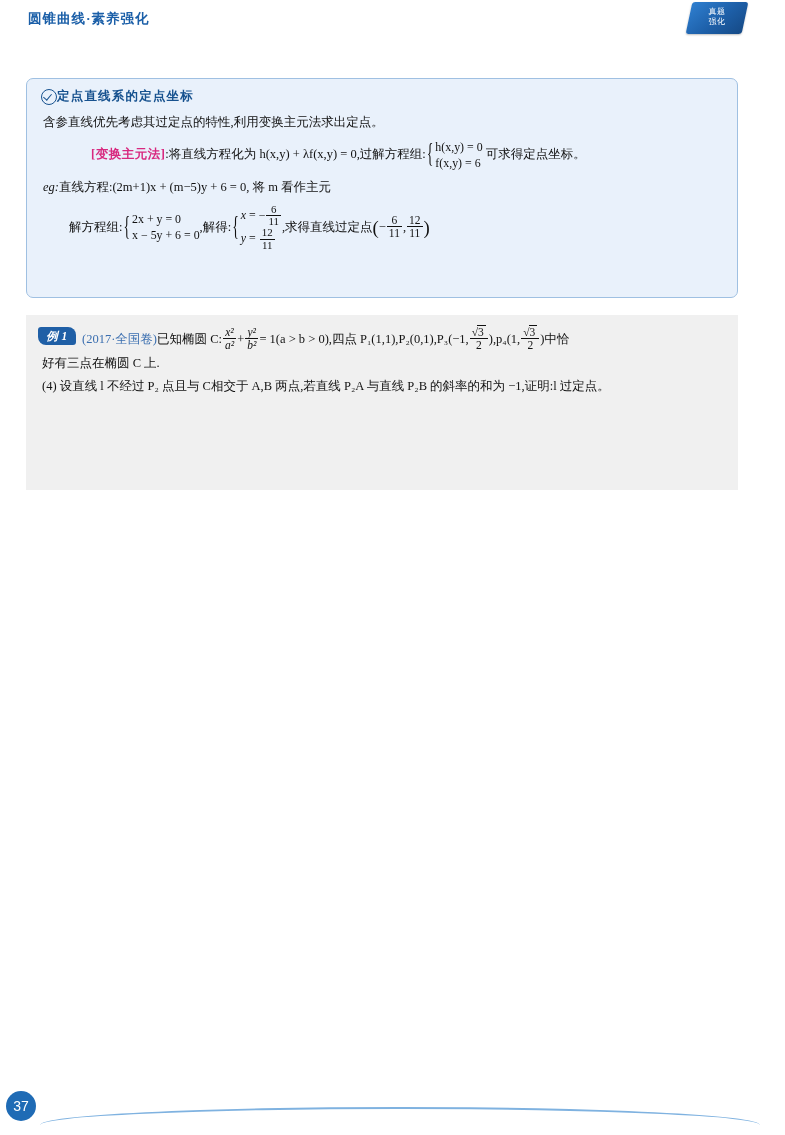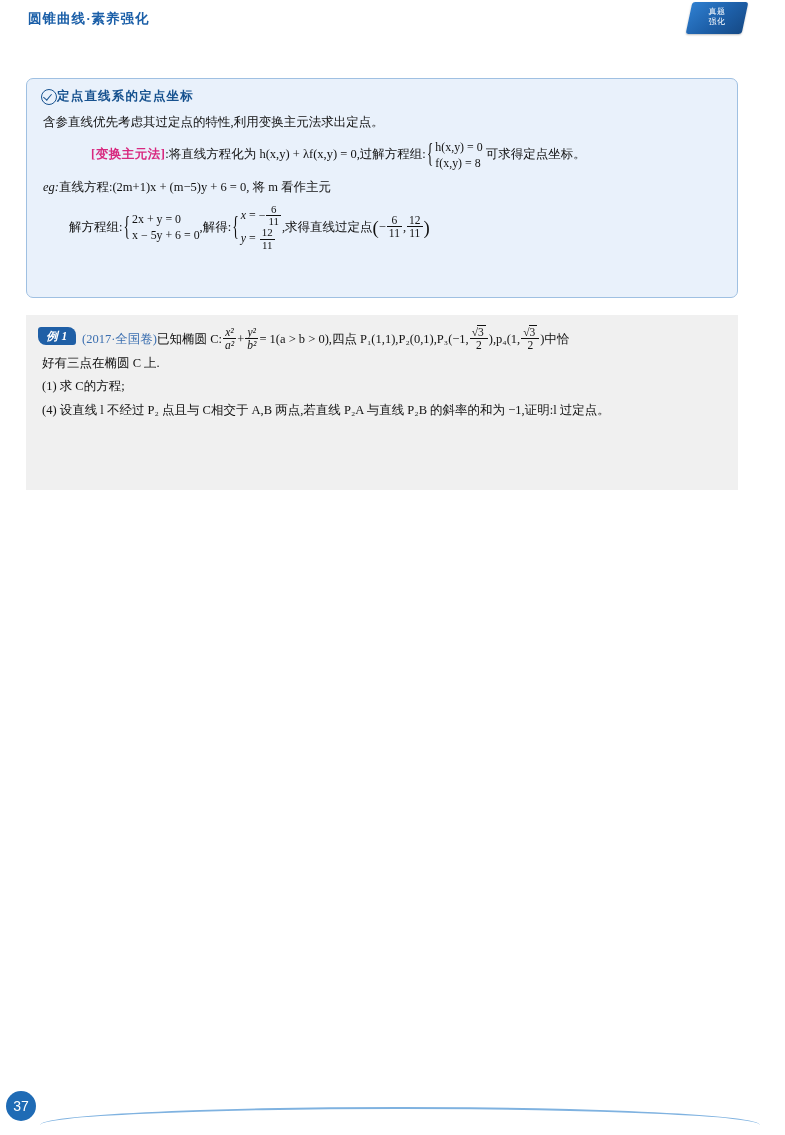--- a/index.html
+++ b/index.html
@@ -299,21 +299,21 @@
     <div class="kb-title-row">
       <span class="kb-check"></span>
       <span class="kb-title">定点直线系的定点坐标</span>
     </div>
 
     <div class="kb-body">
 
       <div class="kb-line first">含参直线优先考虑其过定点的特性,利用变换主元法求出定点。</div>
 
       <div class="kb-line">
-        <span class="tag-pink">[变换主元法]</span><span>:将直线方程化为 h(x,y) + λf(x,y) = 0,过解方程组:</span><span class="brace">{</span><span class="sys"><span>h(x,y) = 0</span><span>f(x,y) = 8</span></span>&nbsp;<span>可求得定点坐标。</span>
+        <span class="tag-pink">[变换主元法]</span><span>:将直线方程化为 h(x,y) + λf(x,y) = 0,过解方程组:</span><span class="brace">{</span><span class="sys"><span>h(x,y) = 0</span><span>f(x,y) = 6</span></span>&nbsp;<span>可求得定点坐标。</span>
       </div>
 
       <div class="kb-line">
         <span class="it">eg:</span><span>直线方程:(2m+1)x + (m−5)y + 6 = 0, 将 m 看作主元</span>
       </div>
 
 
       <div class="kb-line indent2">
         <span>解方程组:</span><span class="brace">{</span><span class="sys"><span>2x + y = 0</span><span>x − 5y + 6 = 0</span></span><span>,解得:</span><span class="brace">{</span><span class="sys">
           <span><span class="it">x</span> = −<span class="frac"><span class="num">6</span><span class="den">11</span></span></span>
@@ -326,21 +326,20 @@
 
   <div class="example-box">
     <div class="ex-tag">例 1</div>
     <div class="ex-body">
 
       <div class="ex-line">
         <span class="ex-source">(2017·全国卷)</span><span>已知椭圆 C:</span><span class="frac"><span class="num it">x²</span><span class="den it">a²</span></span><span>+</span><span class="frac"><span class="num it">y²</span><span class="den it">b²</span></span><span>= 1(a &gt; b &gt; 0),四点 P₁(1,1),P₂(0,1),P₃(−1,</span><span class="frac"><span class="num">√<span class="sqrtbox">3</span></span><span class="den">2</span></span><span>),p₄(1,</span><span class="frac"><span class="num">√<span class="sqrtbox">3</span></span><span class="den">2</span></span><span>)中恰</span>
       </div>
 
       <div class="ex-line ex-line2">好有三点在椭圆 C 上.</div>
-      <div class="ex-line ex-q">(1) 求 C的方程;</div>
       <div class="ex-line ex-q">(4) 设直线 l 不经过 P₂ 点且与 C相交于 A,B 两点,若直线 P₂A 与直线 P₂B 的斜率的和为 −1,证明:l 过定点。</div>
 
     </div>
   </div>
 
   <div class="footer-rule">
     <div class="arc"></div>
   </div>
   <div class="footer-page">37</div>
 

